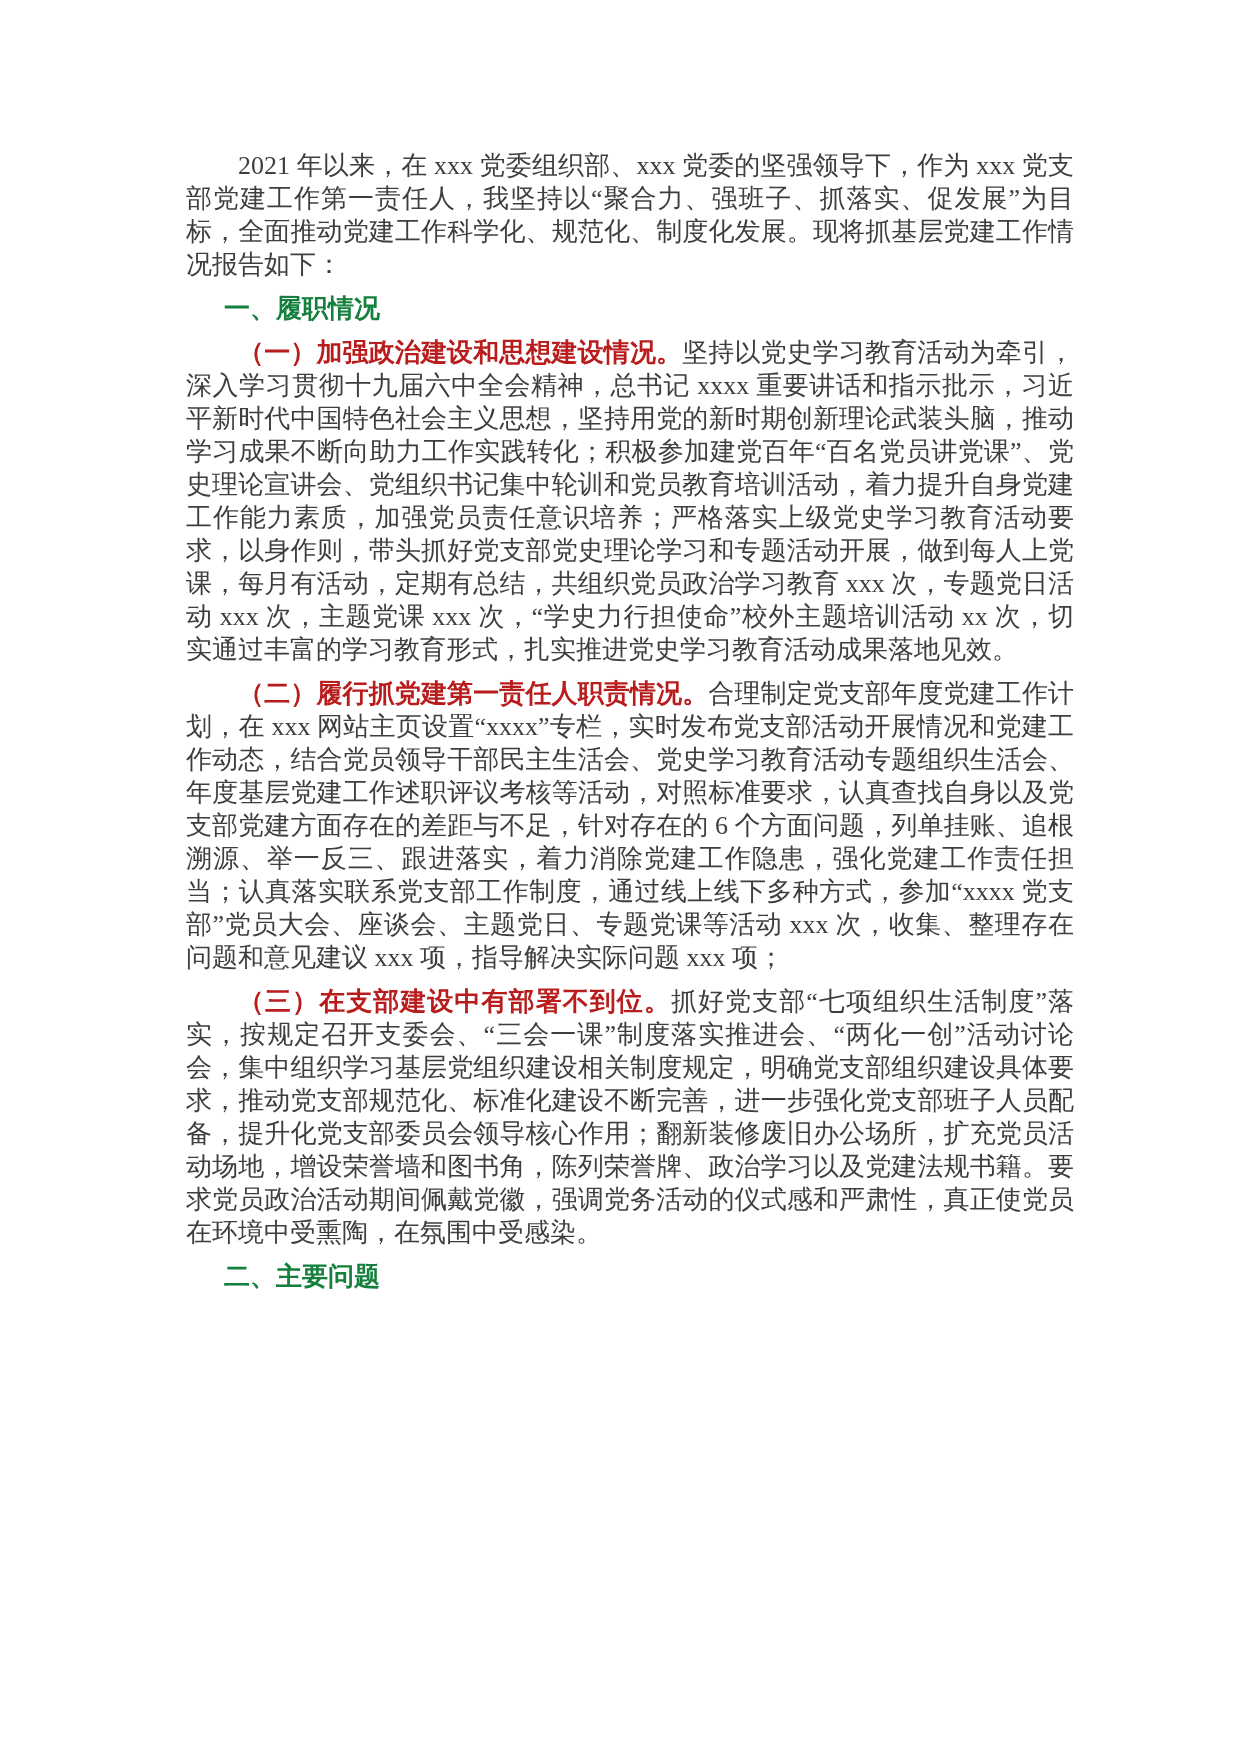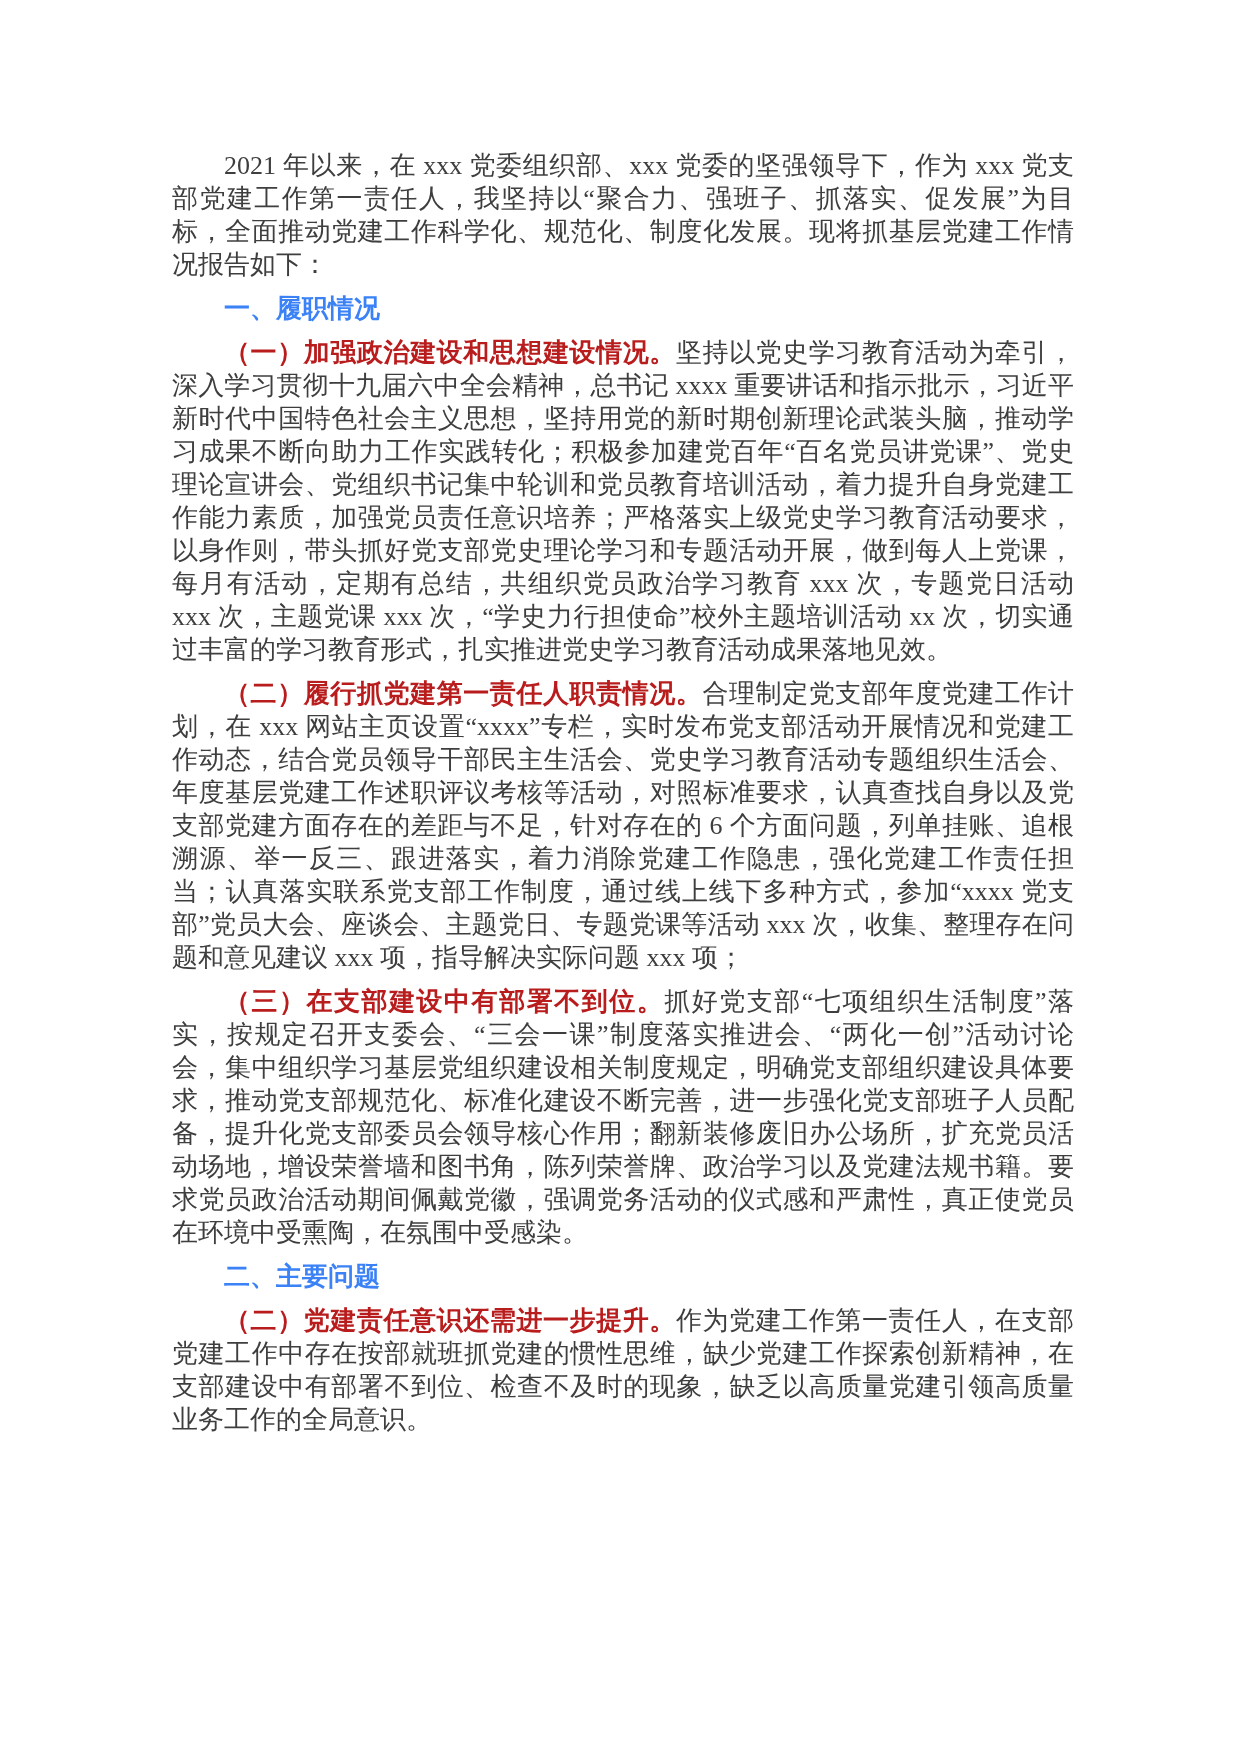--- a/index.html
+++ b/index.html
@@ -22,29 +22,29 @@
     box-sizing: border-box;
     background: #ffffff;
     padding: 149px 166px 0 172px;
     font-family: "Liberation Serif", "DejaVu Serif", serif;
     font-size: 26px;
     line-height: 33px;
     color: #3e3e3e;
     text-align: justify;
   }
   .para {
-    margin: 0 0 11px 0;
+    margin: 0 0 11px 14px;
     text-indent: 2em;
   }
   .heading {
     font-family: "Liberation Sans", "DejaVu Sans", sans-serif;
     font-weight: 700;
     font-size: 26px;
     line-height: 33px;
-    color: #3b82f6;
+    color: #15803d;
     margin: 0 0 11px 0;
     text-indent: 2em;
   }
   .lead {
     font-family: "Liberation Sans", "DejaVu Sans", sans-serif;
     font-weight: 700;
     color: #b91c1c;
   }
   section {
     margin: 0;
@@ -65,16 +65,15 @@
 
     <p class="para"><span class="lead">（二）履行抓党建第一责任人职责情况。</span><span>合理制定党支部年度党建工作计划，在 xxx 网站主页设置“xxxx”专栏，实时发布党支部活动开展情况和党建工作动态，结合党员领导干部民主生活会、党史学习教育活动专题组织生活会、年度基层党建工作述职评议考核等活动，对照标准要求，认真查找自身以及党支部党建方面存在的差距与不足，针对存在的 6 个方面问题，列单挂账、追根溯源、举一反三、跟进落实，着力消除党建工作隐患，强化党建工作责任担当；认真落实联系党支部工作制度，通过线上线下多种方式，参加“xxxx 党支部”党员大会、座谈会、主题党日、专题党课等活动 xxx 次，收集、整理存在问题和意见建议 xxx 项，指导解决实际问题 xxx 项；</span></p>
 
     <p class="para"><span class="lead">（三）在支部建设中有部署不到位。</span><span>抓好党支部“七项组织生活制度”落实，按规定召开支委会、“三会一课”制度落实推进会、“两化一创”活动讨论会，集中组织学习基层党组织建设相关制度规定，明确党支部组织建设具体要求，推动党支部规范化、标准化建设不断完善，进一步强化党支部班子人员配备，提升化党支部委员会领导核心作用；翻新装修废旧办公场所，扩充党员活动场地，增设荣誉墙和图书角，陈列荣誉牌、政治学习以及党建法规书籍。要求党员政治活动期间佩戴党徽，强调党务活动的仪式感和严肃性，真正使党员在环境中受熏陶，在氛围中受感染。</span></p>
   </section>
 
   <section>
     <h2 class="heading">二、主要问题</h2>
 
 
-    <p class="para"><span class="lead">（二）党建责任意识还需进一步提升。</span><span>作为党建工作第一责任人，在支部党建工作中存在按部就班抓党建的惯性思维，缺少党建工作探索创新精神，在支部建设中有部署不到位、检查不及时的现象，缺乏以高质量党建引领高质量业务工作的全局意识。</span></p>
   </section>
 
 </main>
 
 </body></html>

